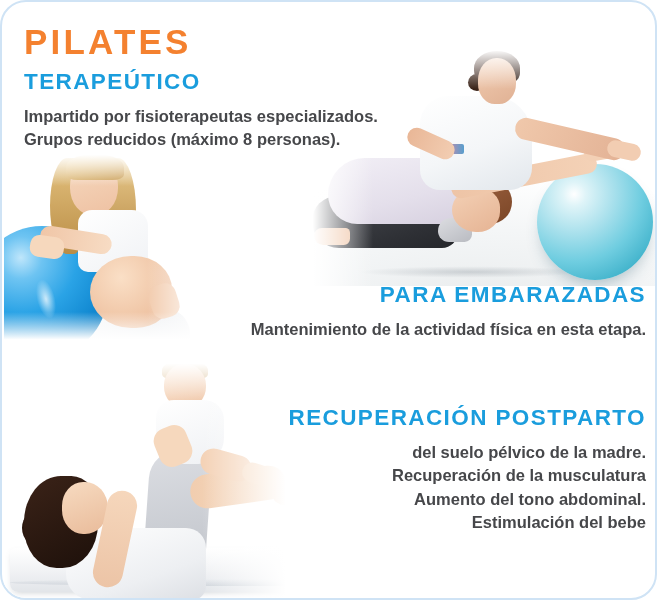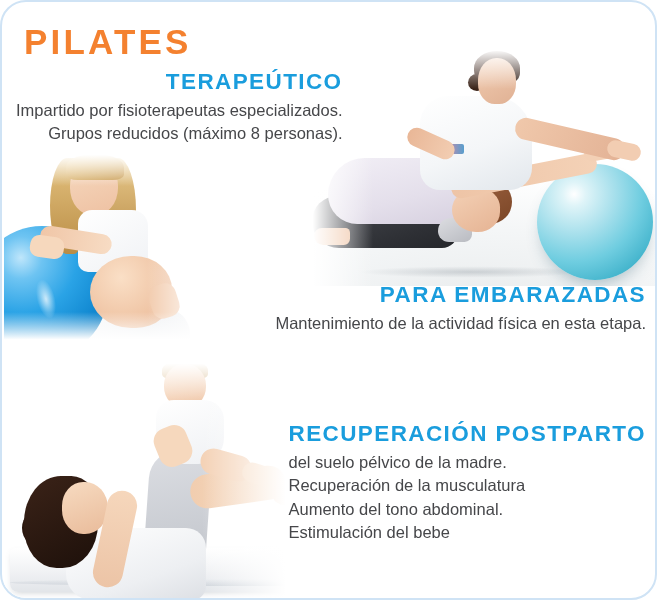--- a/index.html
+++ b/index.html
@@ -43,27 +43,27 @@
   }
 
   .sec-body {
     color: #46474a;
     font-size: 16.5px;
     line-height: 23.5px;
     white-space: nowrap;
   }
 
   
-  #sec1 { left: 14px; top: 68px; text-align: right; }
+  #sec1 { left: 22px; top: 68px; text-align: left; }
   
   #sec2 { right: 9px; top: 281px; text-align: right; }
   
-  #sec3 { right: 9px; top: 420px; }
-
-  .sec-head + .sec-body { margin-top: 5px; }
+  #sec3 { right: 9px; top: 404px; text-align: right; }
+
+  .sec-head + .sec-body { margin-top: 11px; font-weight: bold; }
 
   
   .photo {
     position: absolute;
     overflow: hidden;
   }
 
   
   #photo-physio {
     left: 300px; top: 44px;

